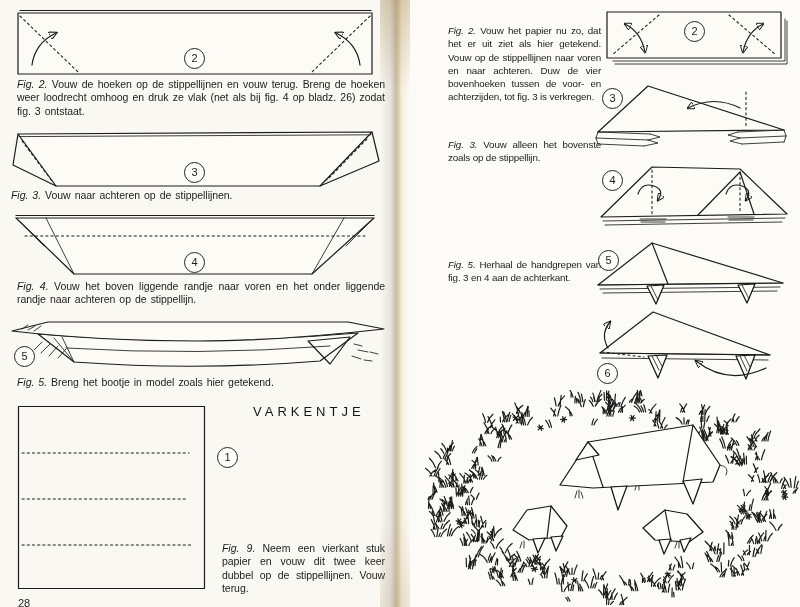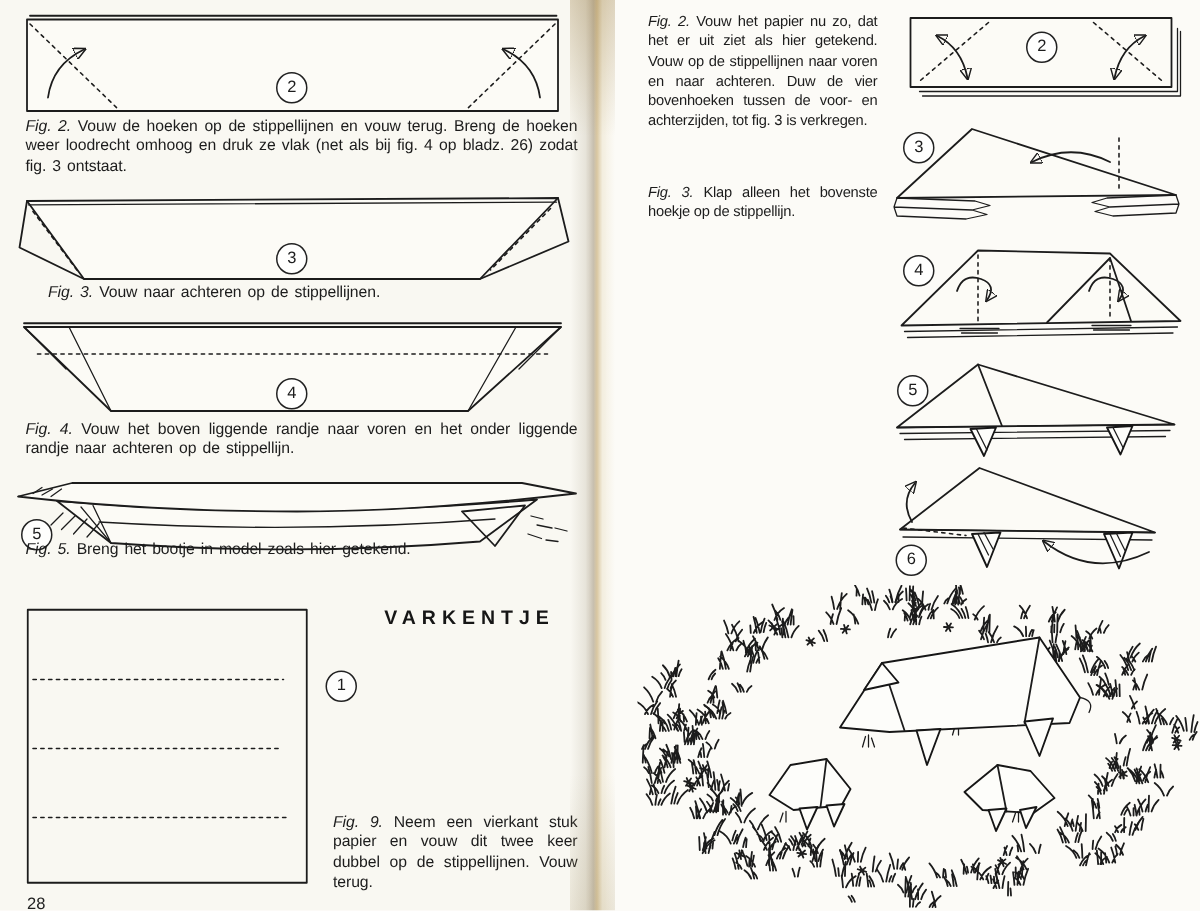--- a/index.html
+++ b/index.html
@@ -10,24 +10,24 @@
   .page.right{left:404px;right:0;background:#fcfbf7;}
   .gutter{position:absolute;left:380px;top:0;width:30px;height:607px;pointer-events:none;
     background:linear-gradient(90deg, rgba(140,125,95,0) 0%, rgba(135,120,90,.16) 35%,
       rgba(115,95,60,.38) 52%, rgba(190,158,92,.55) 60%, rgba(215,195,145,.22) 72%, rgba(255,255,255,0) 100%);}
   .gutter::after{content:"";position:absolute;inset:0;
     background:linear-gradient(180deg, rgba(150,118,55,.30), rgba(0,0,0,0) 15%, rgba(0,0,0,0) 85%, rgba(160,140,90,.18));}
   .cap{position:absolute;font-size:10.5px;line-height:13.4px;text-align:justify;
     letter-spacing:-.05px;word-spacing:1.2px;color:#1c1c1c;margin:0;}
   .cap i{font-style:italic;}
   .rp{position:absolute;font-size:9.8px;line-height:13.3px;text-align:justify;
-    letter-spacing:-.15px;color:#1c1c1c;margin:0;width:153px;left:432px;}
+    letter-spacing:-.15px;color:#1c1c1c;margin:16px;width:153px;left:432px;}
   .rp i{font-style:italic;}
-  .title{position:absolute;left:253px;top:404px;width:120px;text-align:center;
-    font-size:13px;font-weight:700;letter-spacing:4px;color:#161616;}
+  .title{position:absolute;left:253px;top:404px;width:120px;text-align:left;
+    font-size:13px;font-weight:400;letter-spacing:4px;color:#161616;}
   .pagenum{position:absolute;left:18px;top:597px;font-size:11px;color:#222;}
   .circ{position:absolute;width:21px;height:21px;border:1.4px solid #222;border-radius:50%;
     box-sizing:border-box;font-size:11px;line-height:18px;text-align:center;background:rgba(255,255,255,.85);}
   .dg{position:absolute;}
   .dg path,.dg line,.dg rect,.dg polygon,.dg polyline{stroke:#1c1c1c;stroke-width:1.2;fill:none;
     stroke-linecap:round;stroke-linejoin:round;}
   .dg .f{fill:#fcfbf6;}
   .dg .dot{stroke-dasharray:2.2 3;stroke-width:1.05;}
   .dg .thin{stroke-width:.85;}
   .dg .pf{fill:#fdfdfa;stroke:#161616;stroke-width:1.25;}
@@ -60,21 +60,21 @@
 
   <svg class="dg" style="left:10px;top:128px" width="372" height="64" viewBox="0 0 372 64">
     <polygon points="8,6 362,4 310,58 46,58" class="f"></polygon>
     <path d="M9,8.6 L361,6.8" class="thin"></path>
     <path d="M8,6 L3,37 L46,58"></path>
     <line x1="12" y1="13" x2="42" y2="53" class="dot"></line>
     <path d="M362,4 L369,33 L310,58"></path>
     <line x1="357" y1="11" x2="317" y2="52" class="dot"></line>
   </svg>
   <div class="circ" style="left:184px;top:162px">3</div>
-  <p class="cap" style="left:32px;top:189px;width:368px">
+  <p class="cap" style="left:11px;top:189px;width:368px">
     <i>Fig. 3.</i>
     <span>Vouw naar achteren op de stippellijnen.</span>
   </p>
 
   <svg class="dg" style="left:10px;top:212px" width="372" height="66" viewBox="0 0 372 66">
     <polygon points="6,6 364,6 302,62 64,62" class="f"></polygon>
     <path d="M6,3.5 H364"></path>
     <line x1="15" y1="24" x2="355" y2="24" class="dot"></line>
     <path d="M6,6 L34,34 M36,6 L64,62 M364,6 L336,34 M334,6 L302,62" class="thin"></path>
   </svg>
@@ -93,21 +93,21 @@
     <path d="M30,18 L66,46 Q190,55 312,45 L350,17 Q190,31 30,18 Z" class="f"></path>
     <path d="M58,32 Q190,40 322,30" class="thin"></path>
     <polygon points="300,25 342,21 322,48" fill="url(#xh)" stroke="#1c1c1c" stroke-width=".9"></polygon>
     <path d="M4,15 L40,6 L340,6 L376,13 Q270,25 190,25 Q90,25 4,15 Z" class="f"></path>
     <path d="M14,13 l6,-4 M20,14 l7,-4 M26,15 l7,-5" class="thin"></path>
     <path d="M34,26 l-8,8 M42,28 l-9,9 M50,30 l-9,10 M58,33 l-8,9" class="thin"></path>
     <path d="M46,22 L66,46 M54,21 L66,46" class="thin"></path>
     <path d="M346,28 l8,2 M350,34 l10,2 M344,40 l9,3 M356,44 l8,1 M362,36 l8,2" class="thin"></path>
   </svg>
   <div class="circ" style="left:14px;top:346px">5</div>
-  <p class="cap" style="left:17px;top:360px;width:368px">
+  <p class="cap" style="left:17px;top:376px;width:368px">
     <i>Fig. 5.</i>
     <span>Breng het bootje in model zoals hier getekend.</span>
   </p>
 
   <div class="title">VARKENTJE</div>
   <svg class="dg" style="left:17px;top:405px" width="190" height="186" viewBox="0 0 190 186">
     <rect x="1.5" y="1.5" width="186" height="182" stroke-width="1.6"></rect>
     <line x1="5" y1="48" x2="172" y2="48" class="dot"></line>
     <line x1="5" y1="94" x2="170" y2="94" class="dot"></line>
     <line x1="5" y1="140" x2="174" y2="140" class="dot"></line>
@@ -118,21 +118,25 @@
     <span>Neem een vierkant stuk papier en vouw dit twee keer dubbel op de stippellijnen. Vouw terug.</span>
   </p>
   <div class="pagenum">28</div>
 
   <p class="rp" style="top:8px">
     <i>Fig. 2.</i>
     <span>Vouw het papier nu zo, dat het er uit ziet als hier getekend. Vouw op de stippellijnen naar voren en naar achteren. Duw de vier bovenhoeken tussen de voor- en achterzijden, tot fig. 3 is verkregen.</span>
   </p>
   <p class="rp" style="top:122px">
     <i>Fig. 3.</i>
-    <span>Klap alleen het bovenste hoekje op de stippellijn.</span>
+    <span>Vouw alleen het bovenste zoals op de stippellijn.</span>
+  </p>
+  <p class="rp" style="top:242px">
+    <i>Fig. 5.</i>
+    <span>Herhaal de handgrepen van fig. 3 en 4 aan de achterkant.</span>
   </p>
 
   <svg class="dg" style="left:603px;top:8px" width="195" height="62" viewBox="0 0 195 62">
     <defs>
         <marker id="a-rf2" viewBox="0 0 10 10" refX="8" refY="5" markerWidth="6.5" markerHeight="6.5" orient="auto-start-reverse">
           <path d="M0,0L10,5L0,10z" fill="#1c1c1c" stroke="none"></path>
         </marker>
       </defs>
     <path d="M10,53 H182 V11 M12,56 H184 V13" class="thin"></path>
     <rect x="4" y="4" width="174" height="46" class="f"></rect>

